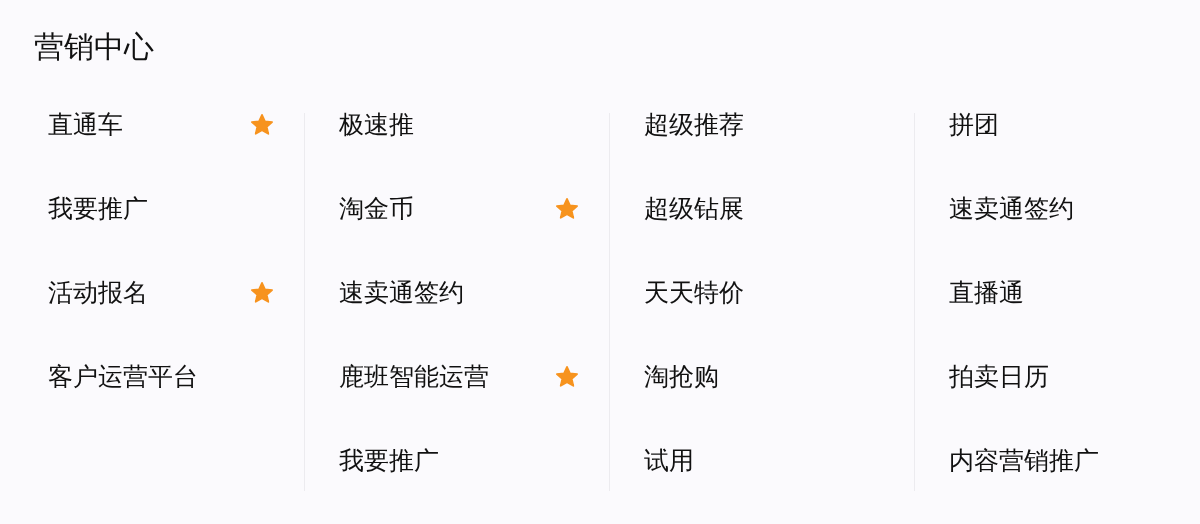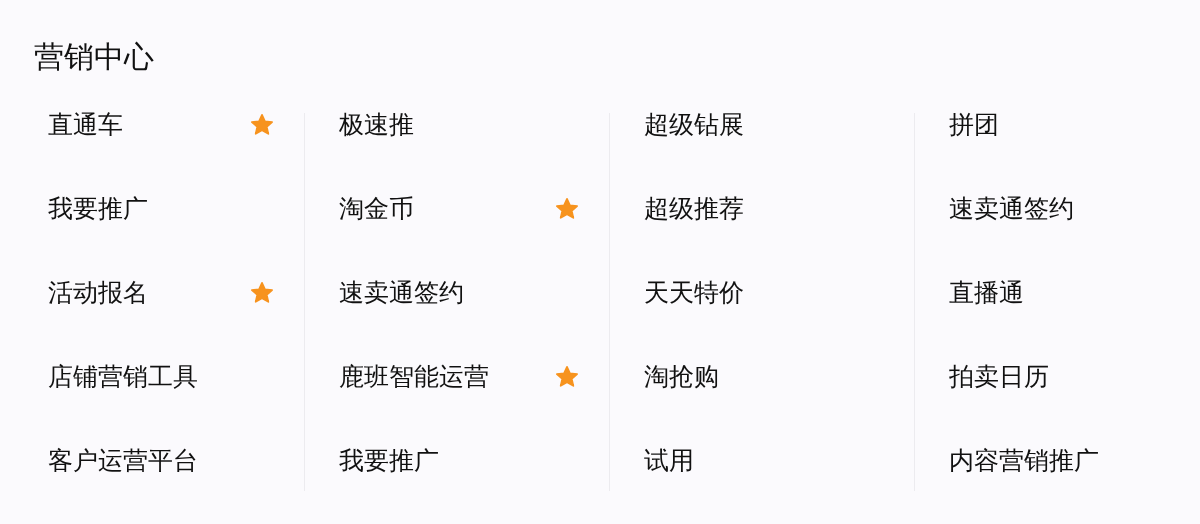--- a/index.html
+++ b/index.html
@@ -6,21 +6,21 @@
     body {
       width: 1200px; height: 524px;
       background: #fbfafd;
       font-family: "DejaVu Sans", "Liberation Sans", sans-serif;
       color: #1a1a1a;
       position: relative;
       overflow: hidden;
     }
     .title {
       position: absolute;
-      left: 34px; top: 37px;
+      left: 34px; top: 27px;
       font-size: 30px;
       line-height: 40px;
       font-weight: normal;
       color: #111;
       margin: 0;
     }
     .grid {
       position: absolute;
       left: 0; top: 83px;
       width: 1220px;
@@ -82,23 +82,20 @@
       </div>
     <div class="item">
         <span class="item-label">活动报名</span>
         <span class="star">
           <svg viewBox="0 0 24 24">
             <path fill="#f7931e" stroke="#f7931e" stroke-width="1.6" stroke-linejoin="round" d="M12 2.6l2.75 6.05 6.6.62-4.98 4.4 1.47 6.48L12 16.8l-5.84 3.35 1.47-6.48-4.98-4.4 6.6-.62z"></path>
           </svg>
         </span>
       </div>
     <div class="item">
-        <span class="item-label">店铺营销工具</span>
-      </div>
-    <div class="item">
         <span class="item-label">客户运营平台</span>
       </div>
     <div class="divider"></div>
   </div>
   <div class="col">
     <div class="item">
         <span class="item-label">极速推</span>
       </div>
     <div class="item">
         <span class="item-label">淘金币</span>
@@ -119,24 +116,24 @@
           </svg>
         </span>
       </div>
     <div class="item">
         <span class="item-label">我要推广</span>
       </div>
     <div class="divider"></div>
   </div>
   <div class="col">
     <div class="item">
-        <span class="item-label">超级钻展</span>
+        <span class="item-label">超级推荐</span>
       </div>
     <div class="item">
-        <span class="item-label">超级推荐</span>
+        <span class="item-label">超级钻展</span>
       </div>
     <div class="item">
         <span class="item-label">天天特价</span>
       </div>
     <div class="item">
         <span class="item-label">淘抢购</span>
       </div>
     <div class="item">
         <span class="item-label">试用</span>
       </div>

